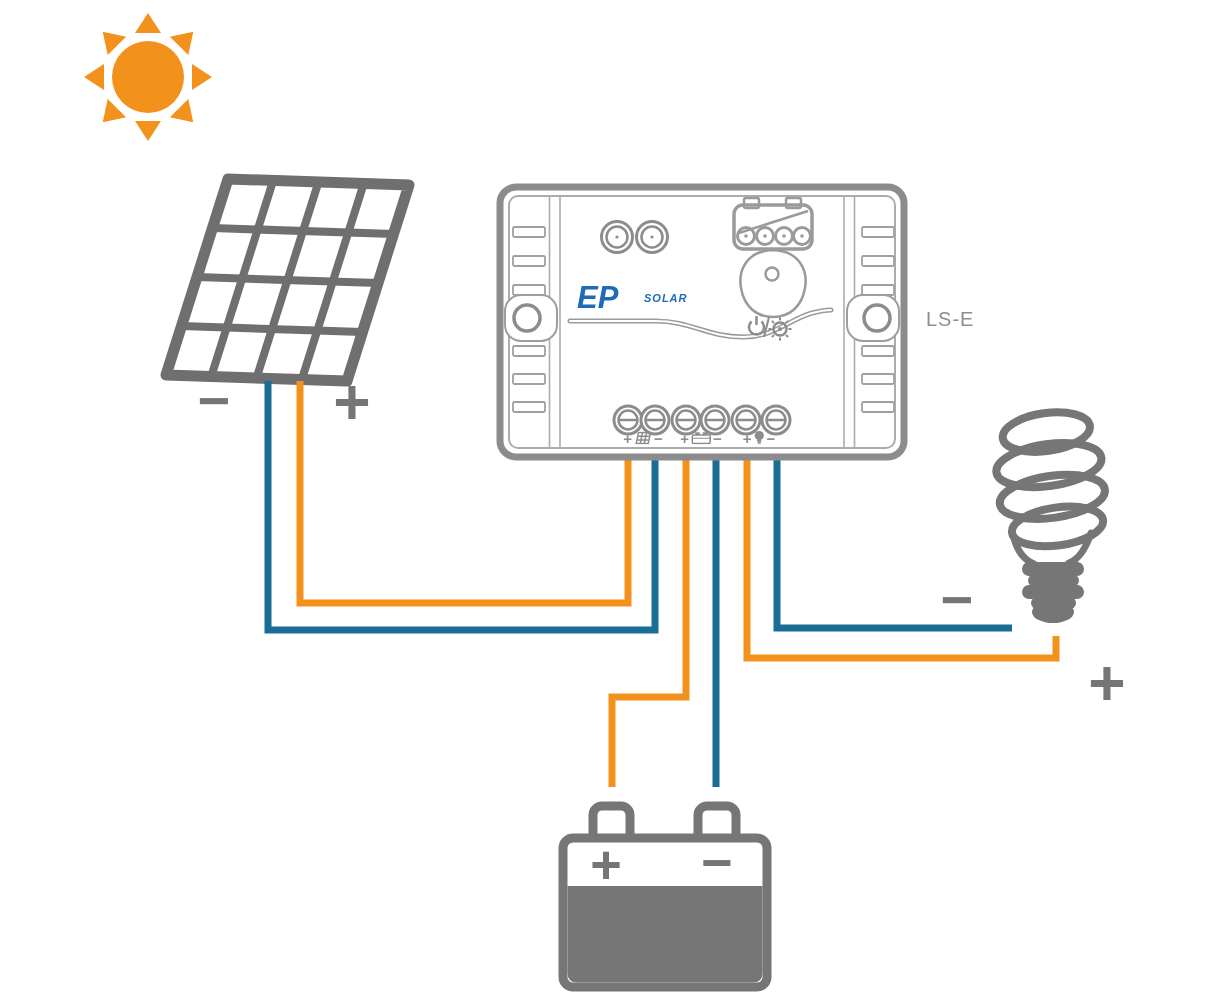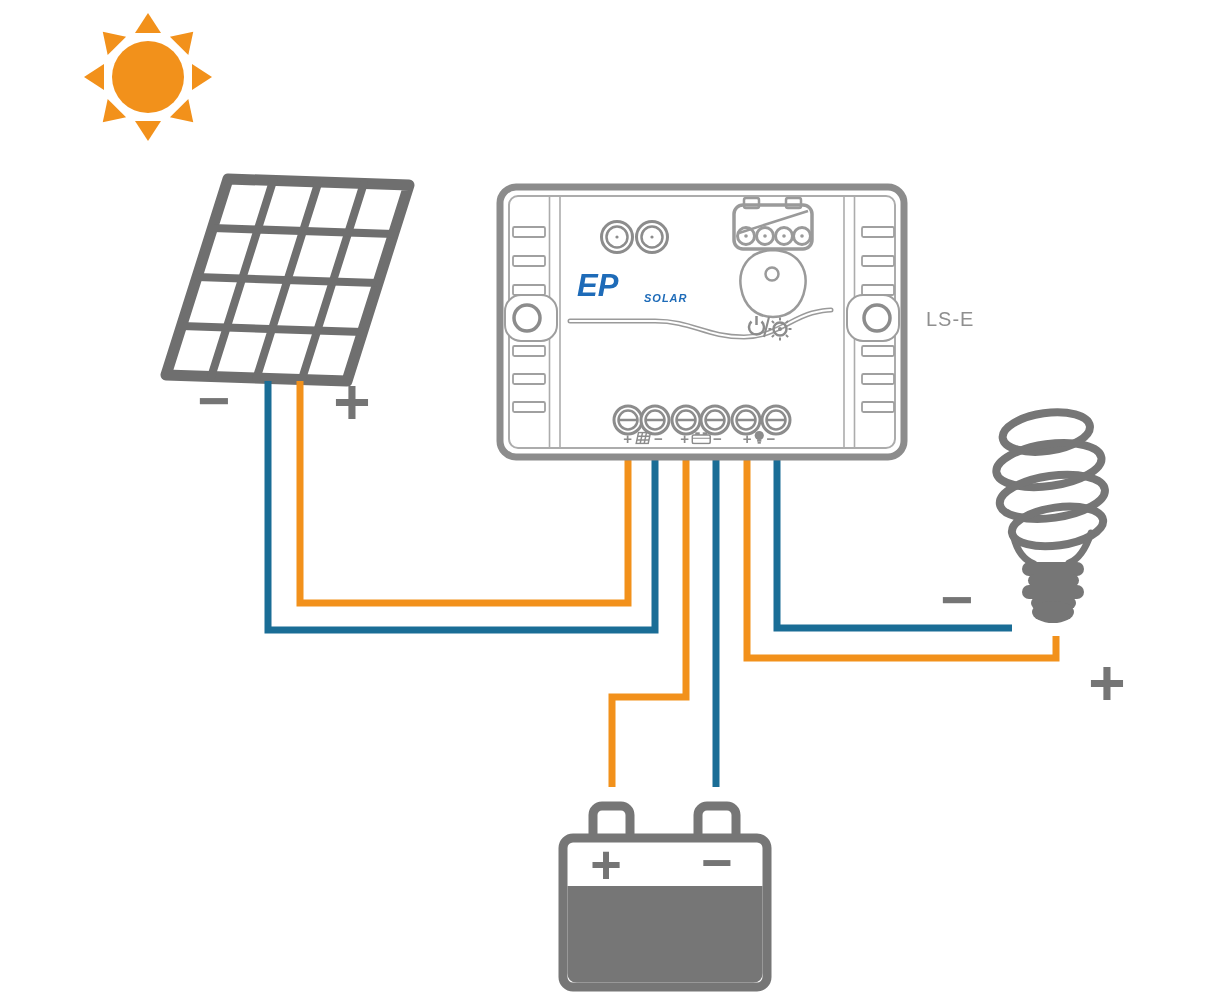--- a/index.html
+++ b/index.html
@@ -13,21 +13,21 @@
     color:#757575; font-weight:bold; line-height:1; white-space:nowrap;
   }
   .sym-lg { font-size:64px; }
   .sym-md { font-size:56px; }
   .model-label {
     position:absolute; left:926px; top:308px;
     font-size:20px; color:#8f8f8f; letter-spacing:1px;
   }
   .logo { position:absolute; left:577px; top:265px; width:92px; height:48px;
           font-style:italic; font-weight:bold; }
-  .logo .e { position:absolute; left:0; top:3px; font-size:31px; color:#1e6bb8; }
+  .logo .e { position:absolute; left:0; top:15px; font-size:31px; color:#1e6bb8; }
   .logo .p { position:absolute; left:16px; top:0; font-size:37px; color:#f08300; }
   .logo .solar { position:absolute; left:27px; top:27px; font-size:11px; color:#1e6bb8;
     letter-spacing:1px;
     text-shadow:-1px -1px 0 #fff, 1px -1px 0 #fff, -1px 1px 0 #fff, 1px 1px 0 #fff;margin-left:40px; }
   .trow {
     position:absolute; top:438px; transform:translate(-50%,-50%);
     display:flex; align-items:center; gap:2px;
     color:#8c8c8c; font-weight:bold; font-size:15px; line-height:1;
   }
   .trow svg { display:block; }

